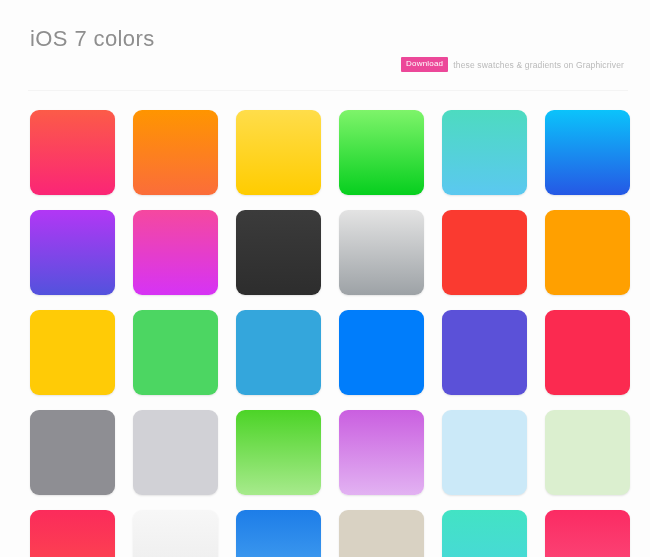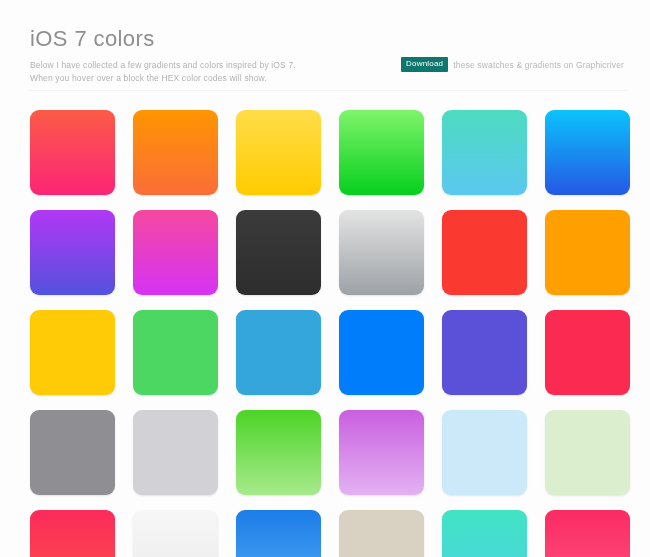--- a/index.html
+++ b/index.html
@@ -109,28 +109,24 @@
     cursor: pointer;
   }
 </style>
 </head>
 <body>
 
 <div id="page" style="background: rgb(253, 253, 253);">
 
   <div class="header">
     <h1 class="page-title">iOS 7 colors</h1>
-    <div class="subtitle">
-      <div>Below I have collected a few gradients and colors inspired by iOS 7.</div>
-      <div>When you hover over a block the HEX color codes will show.</div>
-    </div>
   </div>
 
   <div class="download-strip">
-    <span class="download-badge" style="background: #0f766e; color: rgb(255, 255, 255);">Download</span>
+    <span class="download-badge" style="background: #ec4899; color: rgb(255, 255, 255);">Download</span>
     <span class="download-caption">these swatches &amp; gradients on Graphicriver</span>
   </div>
 
   <div class="divider"></div>
 
   <div class="grid" id="swatch-grid">
       <div class="swatch" style="background: linear-gradient(rgb(252, 91, 72) 0%, rgb(251, 37, 118) 100%);"></div>
       <div class="swatch" style="background: linear-gradient(rgb(255, 149, 0) 0%, rgb(251, 109, 58) 100%);"></div>
       <div class="swatch" style="background: linear-gradient(rgb(255, 221, 74) 0%, rgb(255, 204, 0) 100%);"></div>
       <div class="swatch" style="background: linear-gradient(rgb(126, 244, 106) 0%, rgb(6, 207, 30) 100%);"></div>

